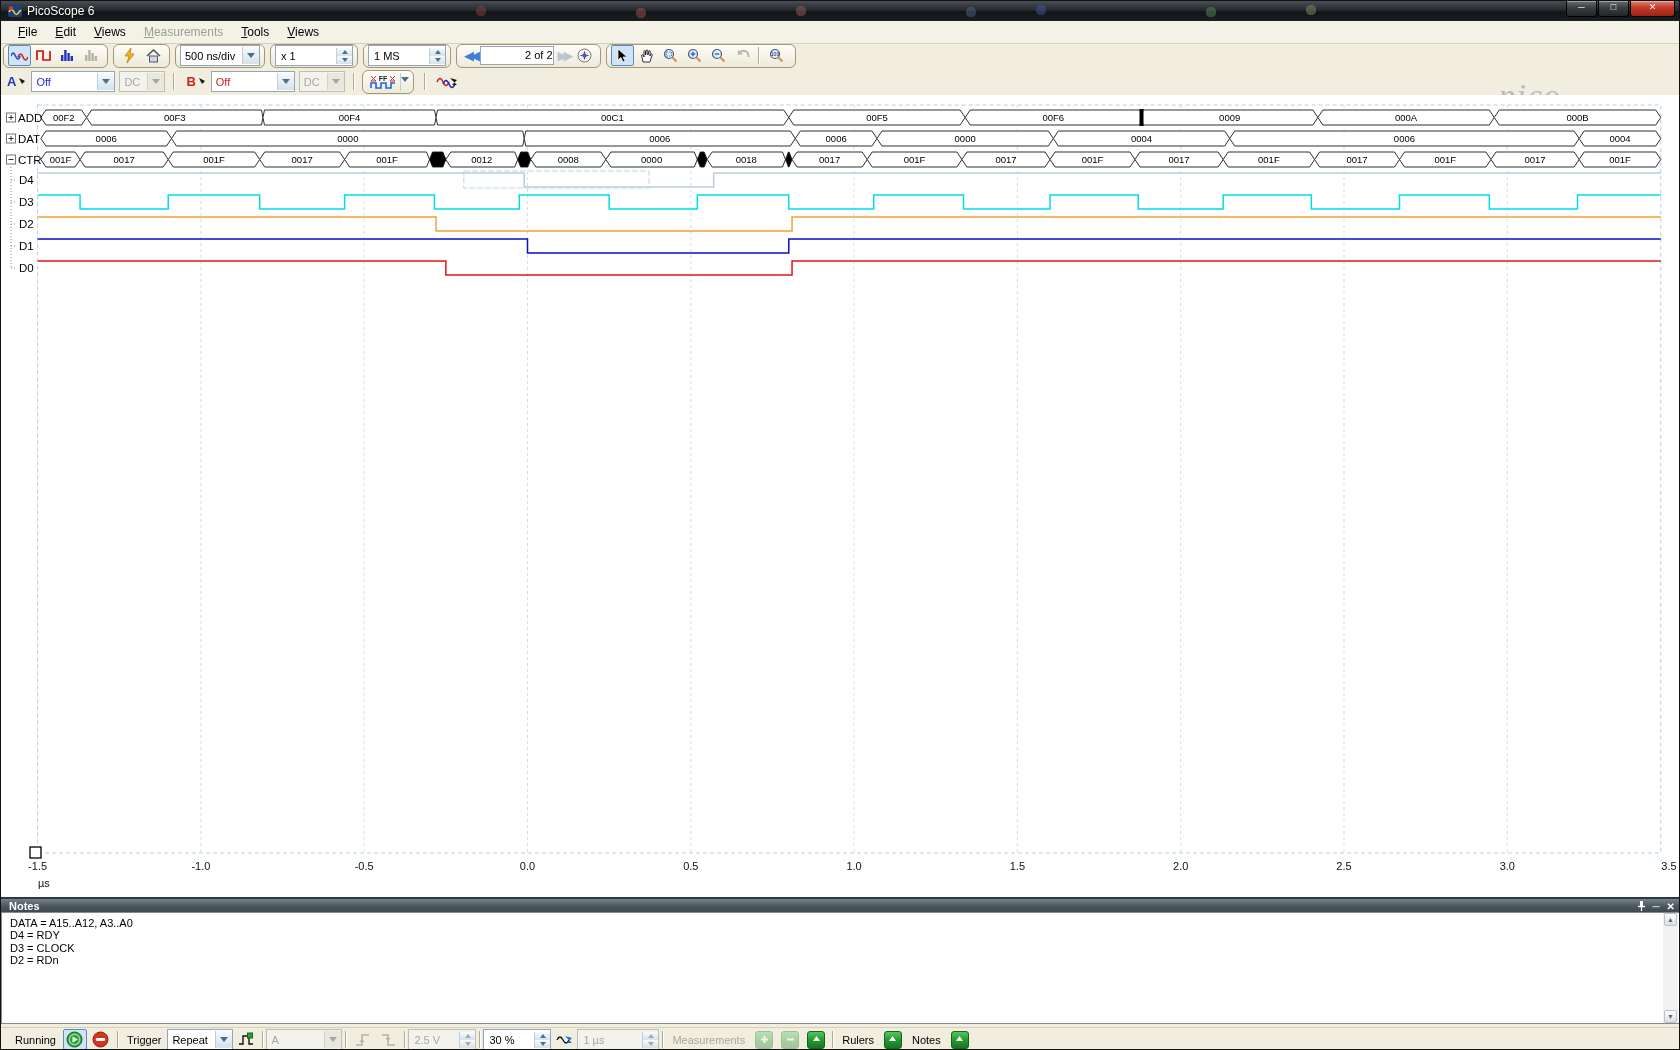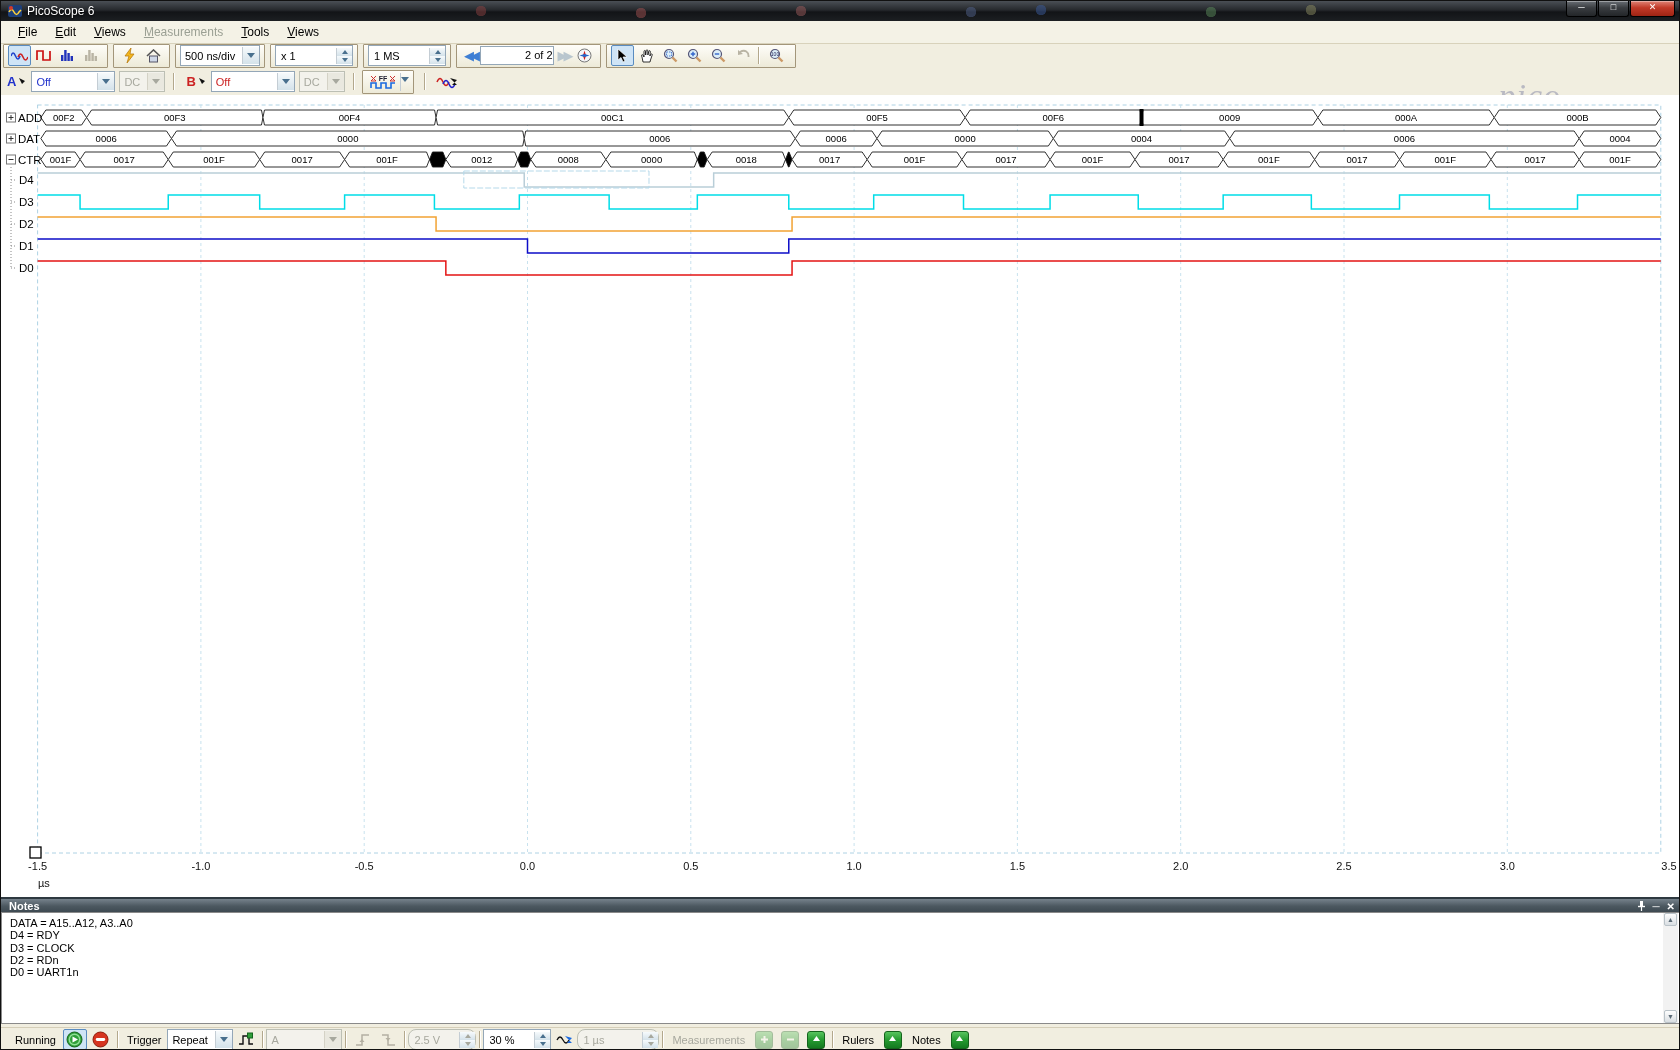--- a/index.html
+++ b/index.html
@@ -28,41 +28,41 @@
   .menubar{position:absolute;left:0;top:20px;width:100%;height:22px;background:#f4f2e6;
     border-bottom:1px solid #d8d2bb;display:flex;align-items:center;padding-left:8px;}
   .menu-item{display:inline-block;padding:2px 9px;font-size:12px;}
   .menu-item::first-letter{text-decoration:underline;}
   .menu-item.disabled{color:#9ba094;}
   
   .toolbar1{position:absolute;left:0;top:42px;width:100%;height:25px;display:flex;align-items:center;padding-left:2px;}
   .toolbar2{position:absolute;left:0;top:67px;width:100%;height:27px;display:flex;align-items:center;padding-left:2px;
     border-bottom:1px solid #c9c0a4;}
   .tgroup{display:flex;align-items:center;gap:1px;border:1px solid #a3967a;background:linear-gradient(#fefdf9,#edead8);
-    padding:1px 4px;margin-right:5px;height:20px;border-radius:1px;}
+    padding:1px 4px;margin-right:5px;height:20px;border-radius:6px;}
   .tbtn{width:21px;height:19px;display:flex;align-items:center;justify-content:center;border:1px solid transparent;}
   .tbtn.active{background:#cfe4f6;border:1px solid #5a8cc0;border-radius:2px;}
   .tbtn.wide{width:26px;}
   .sep{width:1px;height:17px;background:#b3a88c;box-shadow:1px 0 0 #fff;margin:0 3px;}
   .sel{display:flex;align-items:center;height:19px;border:1px solid #94a7b8;background:#fff;font-size:11px;}
   .sel .val{padding:0 4px;white-space:nowrap;flex:1;}
   .sel .chev{width:16px;height:17px;border-left:1px solid #c4cdd4;background:linear-gradient(#f6fafc,#d4e2ea);
     display:flex;align-items:center;justify-content:center;}
   .sel .chev i{border:4px solid transparent;border-top:5px solid #49708e;margin-top:4px;}
   .sel.dis{background:#f3f2ec;border-color:#bcbfb4;color:#a7a89e;}
   .sel.dis .chev{background:#e9e8df;border-color:#d4d2c6;}
   .sel.dis .chev i{border-top-color:#a7a89e;}
   .spin{display:flex;align-items:center;height:19px;border:1px solid #94a7b8;background:#fff;font-size:11px;}
   .spin .val{padding:0 5px;flex:1;white-space:nowrap;}
   .spin .ud{display:flex;flex-direction:column;border-left:1px solid #c4cdd4;}
   .spin .ud b{width:15px;height:8px;background:linear-gradient(#f6fafc,#d4e2ea);display:flex;align-items:center;justify-content:center;}
   .spin .ud b i{border:3px solid transparent;}
   .spin .ud b.u i{border-bottom:4px solid #49708e;margin-top:-3px;}
   .spin .ud b.d i{border-top:4px solid #49708e;margin-bottom:-3px;}
-  .spin.dis{background:#f3f2ec;border-color:#bcbfb4;color:#a7a89e;border-radius:8px;}
+  .spin.dis{background:#f3f2ec;border-color:#bcbfb4;color:#a7a89e;}
   .spin.dis .ud b.u i{border-bottom-color:#a7a89e}.spin.dis .ud b.d i{border-top-color:#a7a89e}
   .pagebox{width:72px;height:17px;border:1px solid #94a7b8;background:#fff;text-align:right;line-height:17px;}
   .navarr{font-size:13px;letter-spacing:-4px;padding:0 3px;color:#3f7fd4;}
   .navarr.dis{color:#b9c6ce;}
   .chan-label{font-weight:bold;font-size:13px;margin:0 3px 0 4px;position:relative;}
   .logo{position:absolute;right:118px;top:44px;width:110px;text-align:right;color:#b9b9c2;}
   .logo .p{font-family:"Liberation Serif",serif;font-style:italic;font-size:34px;line-height:30px;letter-spacing:1px;margin-top:36px;}
   .logo .t{font-size:8px;color:#a8a8b2;border-top:1px solid #c6c6cc;display:inline-block;padding-top:1px;}
   
   .plot-wrap{position:absolute;left:0;top:94px;width:1680px;height:802px;background:#fff;}
@@ -477,21 +477,20 @@
       <span style="letter-spacing:0">─</span>
       <span>✕</span>
     </span>
   </div>
   <div class="notes-body">
     <div class="pad"></div>
     <div class="notes-line">DATA = A15..A12, A3..A0</div>
     <div class="notes-line">D4 = RDY</div>
     <div class="notes-line">D3 = CLOCK</div>
     <div class="notes-line">D2 = RDn</div>
-    <div class="notes-line">D0 = UART1n</div>
   </div>
   <div class="nscroll">
     <div class="ar" style="top:0">▲</div>
     <div class="ar" style="bottom:0">▼</div>
   </div>
 
   <div class="statusbar">
     <span class="sb-label">Running</span>
     <div class="sbtn active">
       <svg width="17" height="17" viewBox="0 0 17 17">

